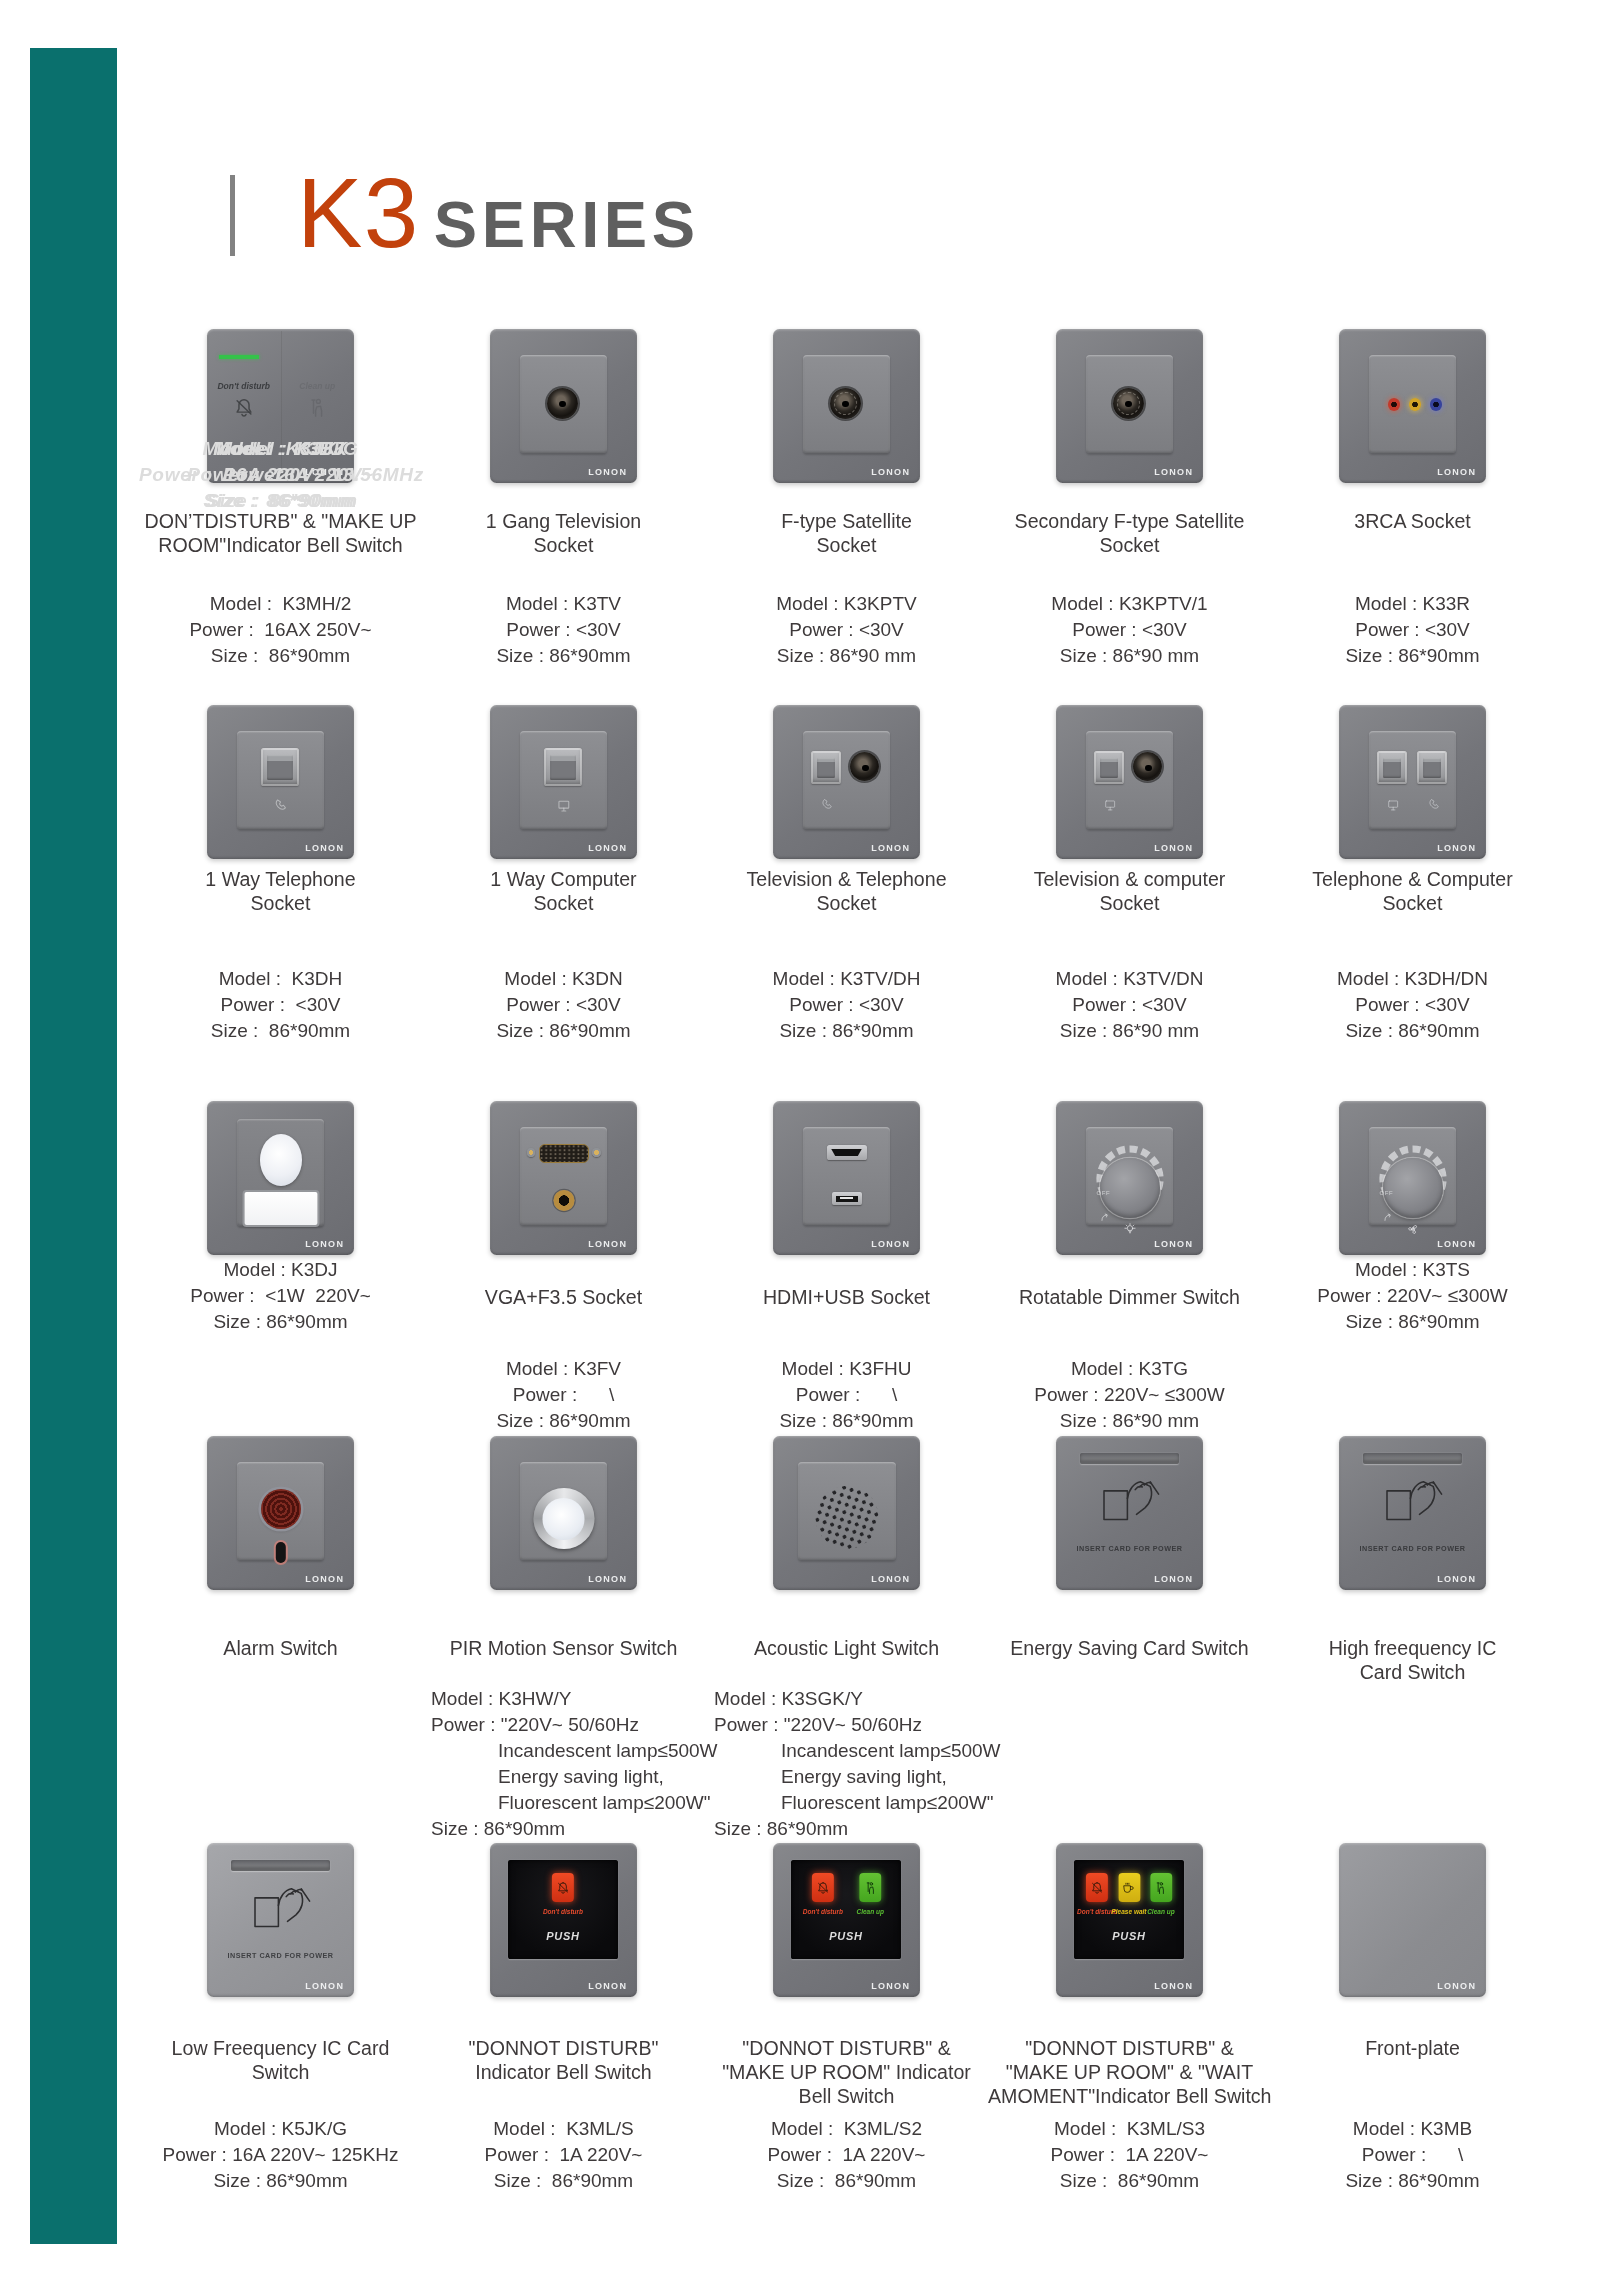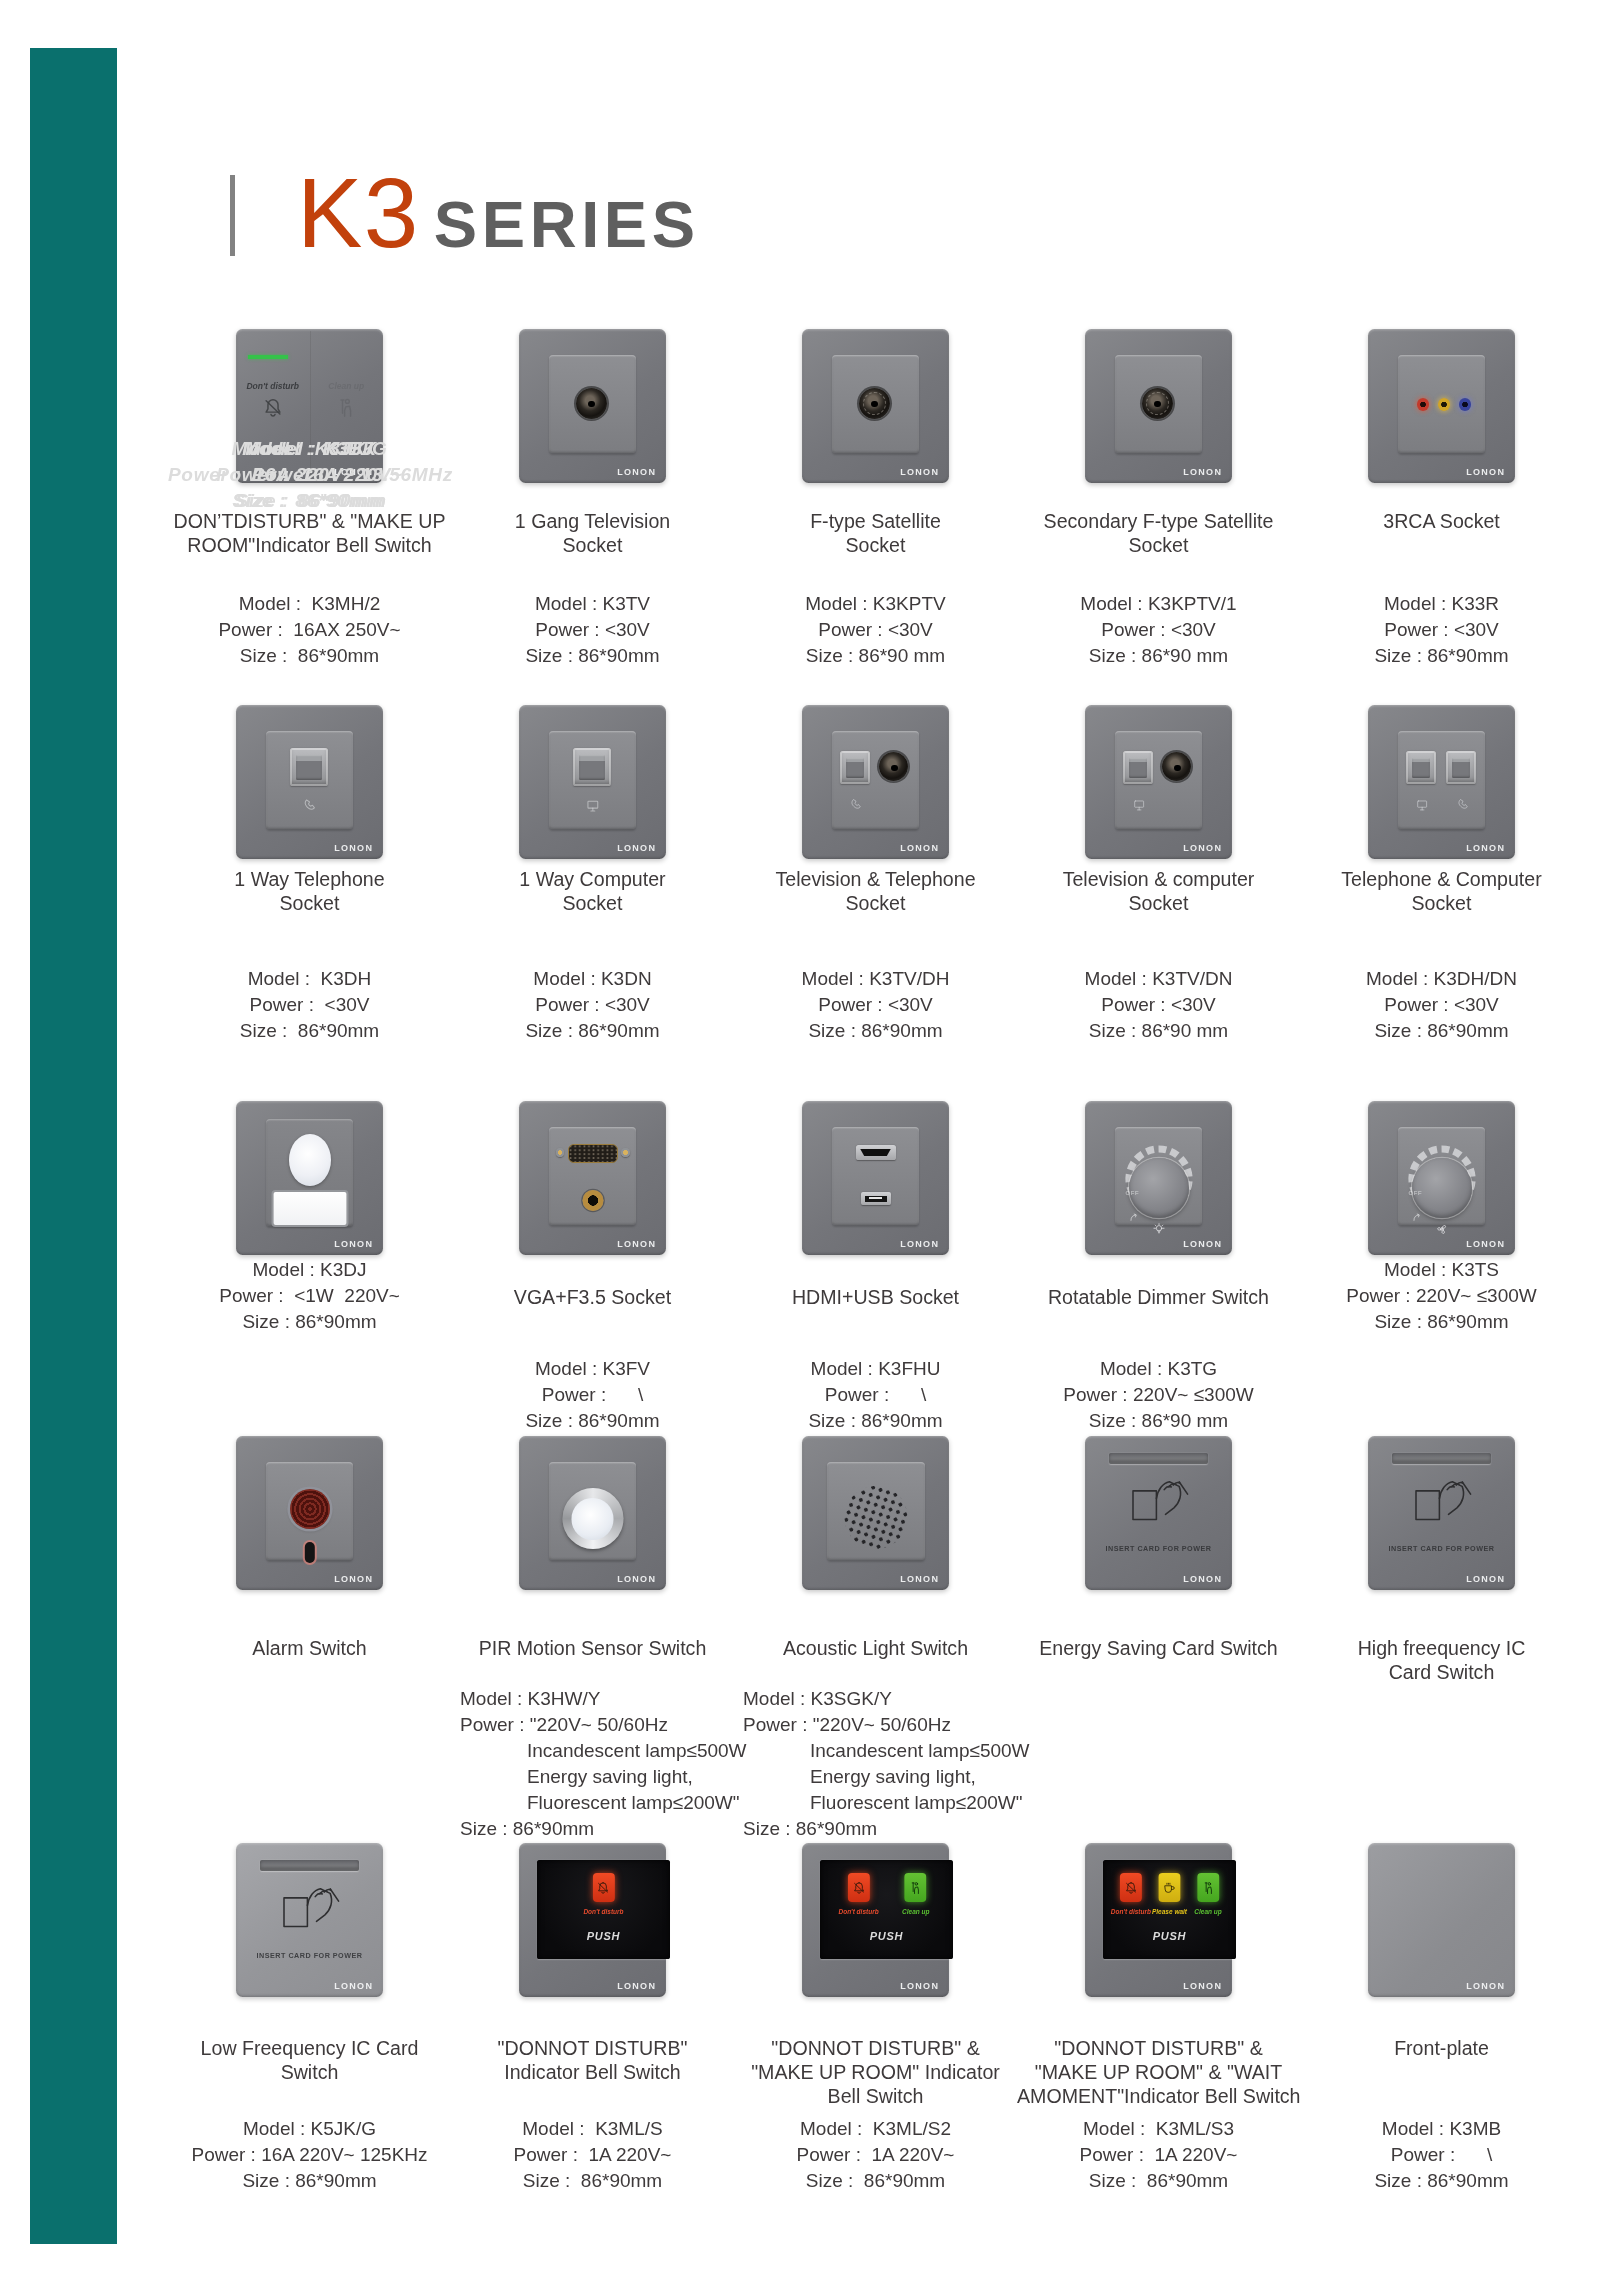--- a/index.html
+++ b/index.html
@@ -4,21 +4,21 @@
 <style>
   html,body{margin:0;padding:0;background:#fff;}
   #page{position:relative;width:1609px;height:2295px;background:#fff;overflow:hidden;
         font-family:"Liberation Sans", sans-serif;color:#3e3a3b;}
   #accent-bar{position:absolute;left:30px;top:48px;width:87px;height:2196px;background:#0a706d;}
   #header{position:absolute;left:297px;top:157px;display:flex;align-items:baseline;}
   #title-tick{position:absolute;left:230px;top:175px;width:4.6px;height:81px;background:#828282;}
   .title-main{font-size:98px;font-weight:normal;color:#c2410c;letter-spacing:1.3px;}
   .title-sub{font-size:65px;font-weight:bold;color:#5f5f5f;letter-spacing:4.6px;margin-left:14.3px;}
 
-  #grid{position:absolute;left:168px;top:328px;width:1415px;}
+  #grid{position:absolute;left:139px;top:328px;width:1415px;}
   .row{display:flex;}
   .row1{height:376px}.row2{height:396px}.row3{height:335px}.row4{height:407px}.row5{height:417px}
   .cell{flex:0 0 283px;width:283px;display:flex;flex-direction:column;align-items:center;}
   .plate-wrap{position:relative;width:147px;height:157px;flex:0 0 157px;}
   .p-name{width:283px;}
   .row1 .p-name{margin-top:24px;height:82px}
   .row2 .p-name{margin-top:6px;height:99px}
   .row3 .p-name{margin-top:28px;height:71px}
   .row4 .p-name{margin-top:44px;height:52px}
   .row5 .p-name{margin-top:37px;height:80px}
@@ -120,21 +120,21 @@
   .slot{position:absolute;left:23.5px;top:17px;width:99px;height:10.4px;border-radius:2px;
     background:linear-gradient(180deg,#5e5f63,#9b9c9f);
     box-shadow:inset 0 -3.9px 3.3px rgba(0,0,0,.35), 0 0.7px 1.3px rgba(255,255,255,.35);}
   .hand{position:absolute;left:50%;transform:translateX(-50%);top:34px;color:#2e2e30;}
   .card-text{position:absolute;left:0;right:0;top:108px;text-align:center;font-size:7.2px;font-weight:600;
     letter-spacing:0.5px;color:#393a3d;}
   .plate.light .card-text{color:#3f4043;}
   
   .screen{position:absolute;left:18px;top:17px;width:110px;height:99px;border-radius:2.6px;
     background:radial-gradient(circle at 50% 35%,#18181b,#0a0a0c 75%);
-    box-shadow:inset 0 0 6.5px rgba(0,0,0,.85), 0 0.7px 1.3px rgba(255,255,255,.25);padding-left:23px;}
+    box-shadow:inset 0 0 6.5px rgba(0,0,0,.85), 0 0.7px 1.3px rgba(255,255,255,.25);}
   .ind-item{position:absolute;top:13px;transform:translateX(-50%);display:flex;flex-direction:column;align-items:center;}
   .badge{width:22px;height:29px;border-radius:3.9px;display:flex;align-items:center;justify-content:center;color:rgba(35,20,8,.85);}
   .badge.red{background:linear-gradient(180deg,#f04a24,#cf2f12);box-shadow:0 0 7.8px rgba(240,70,30,.8);}
   .badge.yellow{background:linear-gradient(180deg,#eace1e,#cfae10);box-shadow:0 0 7.8px rgba(235,200,30,.7);color:rgba(50,40,5,.9);}
   .badge.green{background:linear-gradient(180deg,#63c233,#45a61f);box-shadow:0 0 7.8px rgba(90,200,50,.7);color:rgba(10,45,8,.9);}
   .ind-label{margin-top:5.9px;font-size:6.5px;font-style:italic;font-weight:bold;white-space:nowrap;}
   .ind-label.red{color:#e84b2d;}.ind-label.yellow{color:#e3c219;}.ind-label.green{color:#5bc132;}
   .push{position:absolute;left:0;right:0;top:70px;text-align:center;color:#dcdcdc;font-style:italic;
     font-weight:bold;font-size:11px;letter-spacing:0.7px;}
 </style>

